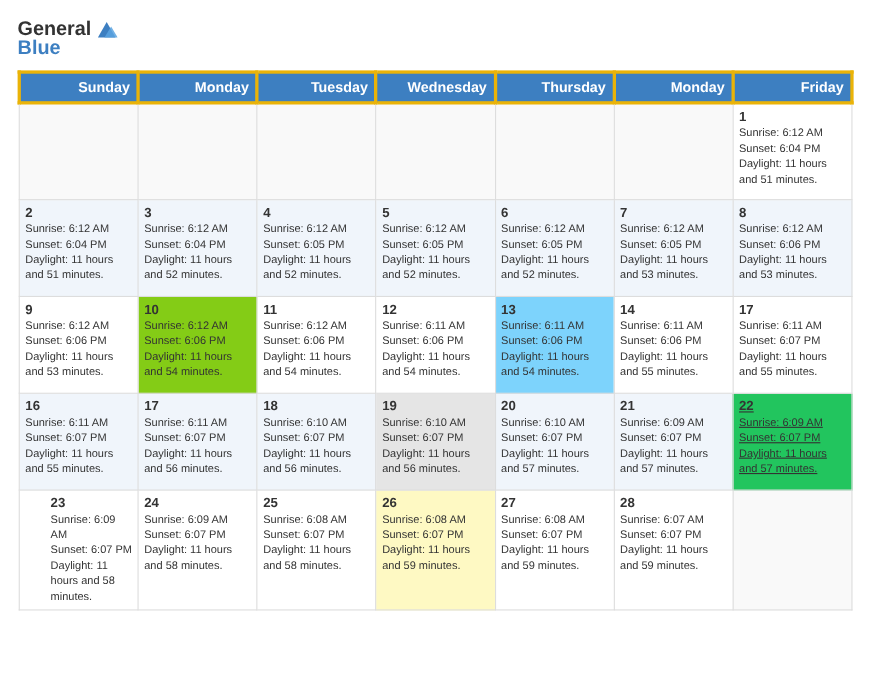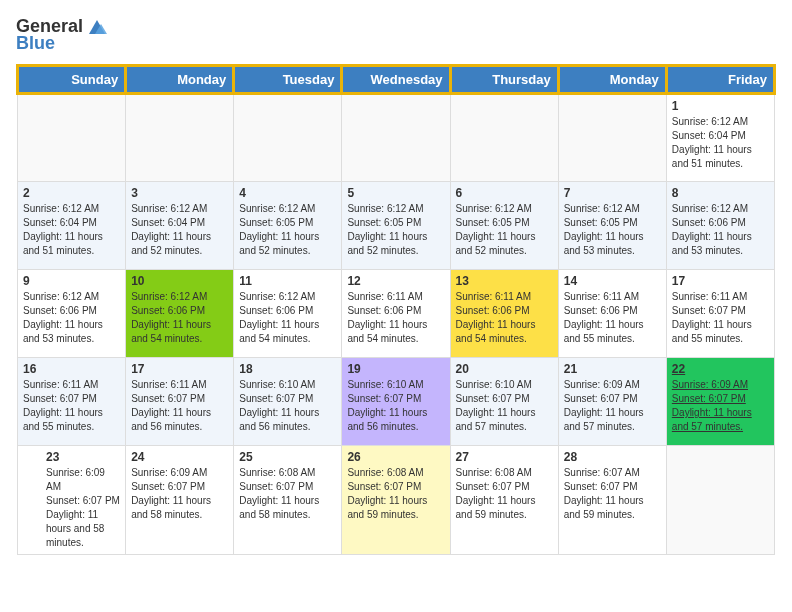--- a/index.html
+++ b/index.html
@@ -191,21 +191,21 @@
           <div class="day-info" style="white-space: pre-line;">Sunrise: 6:12 AM
 Sunset: 6:06 PM
 Daylight: 11 hours and 54 minutes.</div>
         </td>
         <td style="background: rgb(255, 255, 255);">
           <span class="day-num">12</span>
           <div class="day-info" style="white-space: pre-line;">Sunrise: 6:11 AM
 Sunset: 6:06 PM
 Daylight: 11 hours and 54 minutes.</div>
         </td>
-        <td style="background: #fde047; margin-top: 36px;">
+        <td style="background: #7dd3fc; margin-top: 36px;">
           <span class="day-num">13</span>
           <div class="day-info" style="white-space: pre-line;">Sunrise: 6:11 AM
 Sunset: 6:06 PM
 Daylight: 11 hours and 54 minutes.</div>
         </td>
         <td style="background: rgb(255, 255, 255);">
           <span class="day-num">14</span>
           <div class="day-info" style="white-space: pre-line;">Sunrise: 6:11 AM
 Sunset: 6:06 PM
 Daylight: 11 hours and 55 minutes.</div>
@@ -229,21 +229,21 @@
           <div class="day-info" style="white-space: pre-line;">Sunrise: 6:11 AM
 Sunset: 6:07 PM
 Daylight: 11 hours and 56 minutes.</div>
         </td>
         <td style="background: rgb(240, 245, 251);">
           <span class="day-num">18</span>
           <div class="day-info" style="white-space: pre-line;">Sunrise: 6:10 AM
 Sunset: 6:07 PM
 Daylight: 11 hours and 56 minutes.</div>
         </td>
-        <td style="background: #c4b5fd;">
+        <td style="background: #e5e5e5;">
           <span class="day-num">19</span>
           <div class="day-info" style="white-space: pre-line;">Sunrise: 6:10 AM
 Sunset: 6:07 PM
 Daylight: 11 hours and 56 minutes.</div>
         </td>
         <td style="background: rgb(240, 245, 251);">
           <span class="day-num">20</span>
           <div class="day-info" style="white-space: pre-line;">Sunrise: 6:10 AM
 Sunset: 6:07 PM
 Daylight: 11 hours and 57 minutes.</div>

